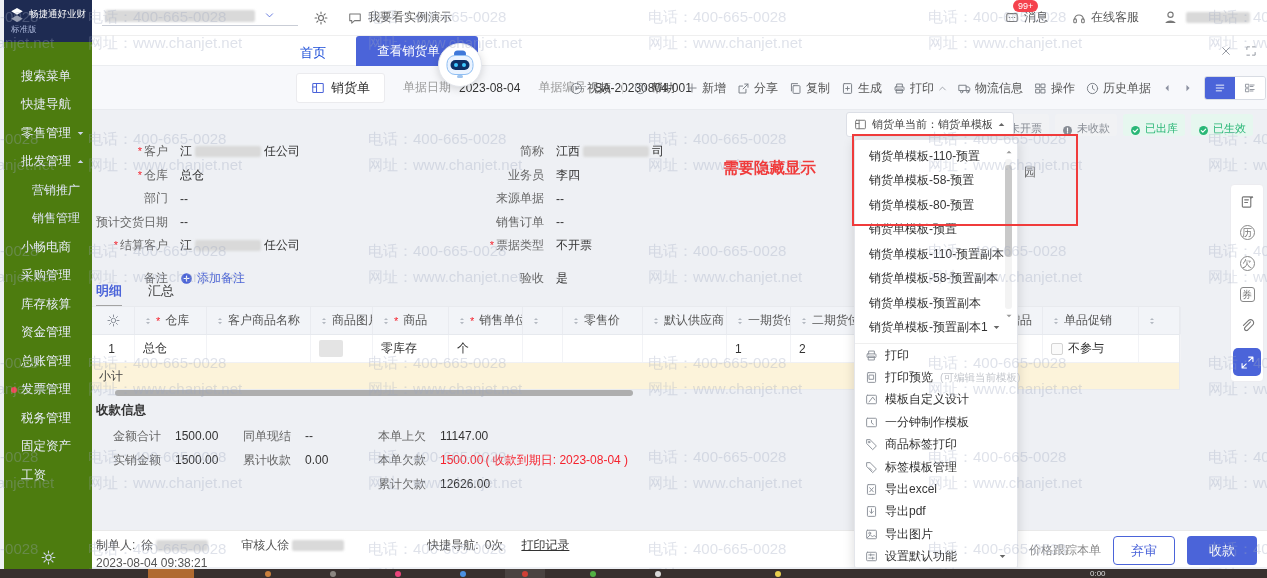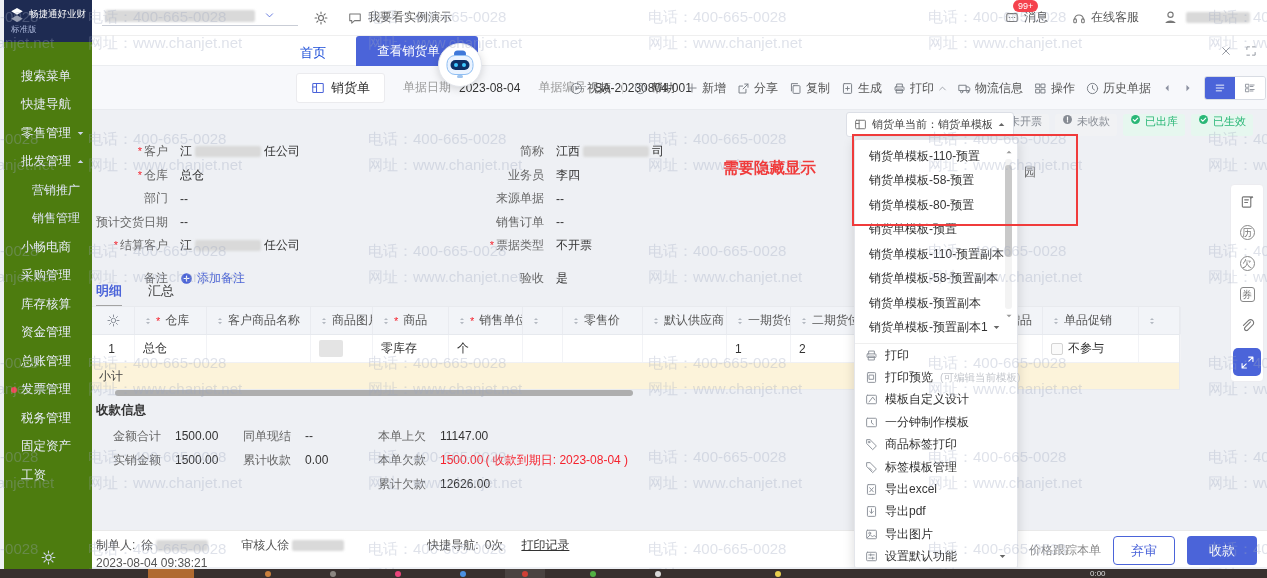--- a/index.html
+++ b/index.html
@@ -54,21 +54,21 @@
 .doc-tools{position:absolute;right:1px;top:0;height:44px;display:flex;align-items:center;gap:11px}
 .tbi{display:flex;align-items:center;gap:4px;color:#555;cursor:pointer;white-space:nowrap}
 .tbi .ic{color:#7a7f87}
 .tbsep{width:1px;height:12px;background:#ddd}
 .navc{color:#8b90a0}
 .vt{display:flex;border:1px solid #d8dce3;border-radius:3px;overflow:hidden}
 .vt span{width:30px;height:22px;display:flex;align-items:center;justify-content:center;background:#fff;color:#8a8f99;cursor:pointer}
 .vt span.on{background:#4b64d9;color:#fff}
 
 .badges{position:absolute;top:114px;right:14px;display:flex;gap:6px;z-index:5}
-.badge{height:22px;display:flex;align-items:flex-start;gap:4px;padding:0 7px;border-radius:3px;font-size:11px;white-space:nowrap}
+.badge{height:22px;display:flex;align-items:flex-end;gap:4px;padding:0 7px;border-radius:3px;font-size:11px;white-space:nowrap}
 .badge.gray{background:#f1f2f4;color:#878c94}
 .badge.green{background:#e6f7ef;color:#2ab777}
 
 .formcol{position:absolute;top:140px}
 .fleft{left:88px;width:330px}
 .fright{left:430px;width:300px}
 .frow{height:23.5px;display:flex;align-items:center}
 .frow.gaptop{margin-top:9px}
 .flabel{width:80px;text-align:right;color:#666;flex:none;white-space:nowrap}
 .fright .flabel{width:114px}

